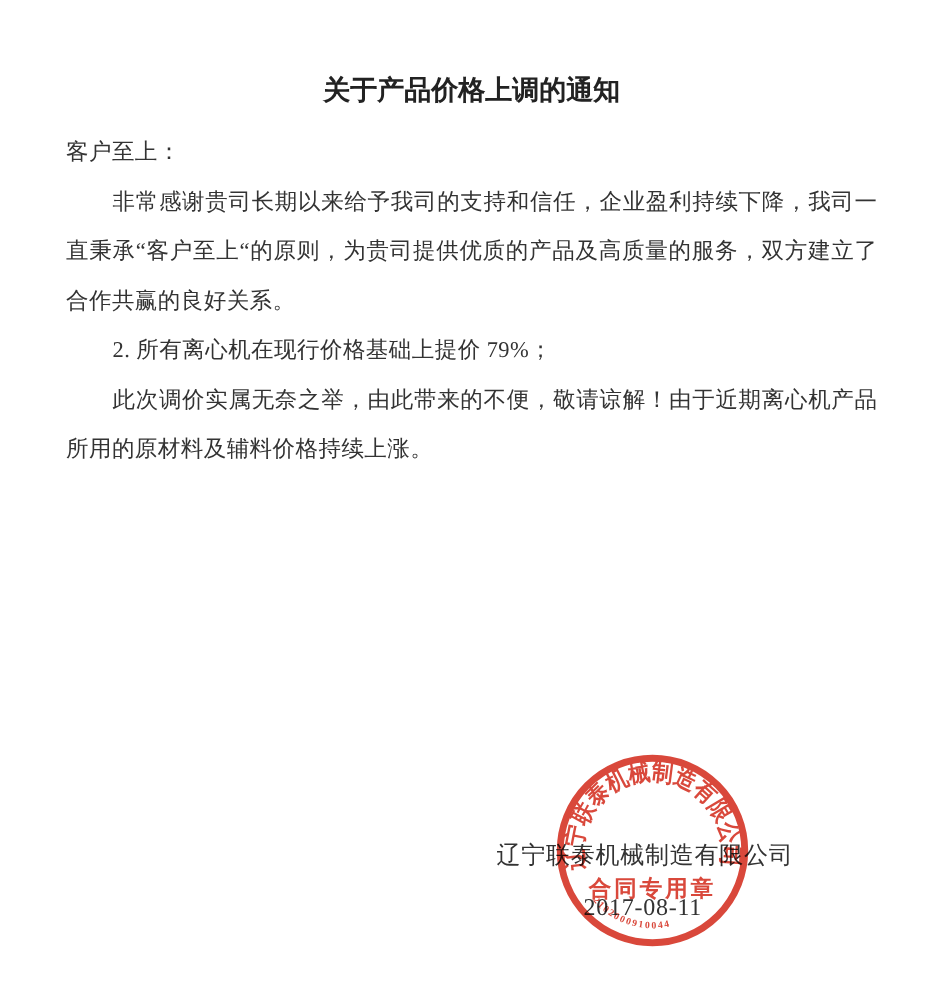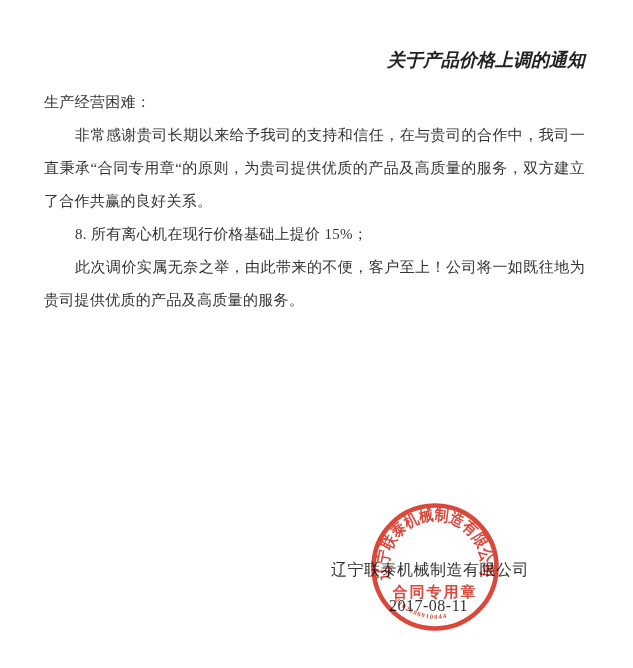--- a/index.html
+++ b/index.html
@@ -19,24 +19,23 @@
   .content {
     position: absolute;
     left: 44px;
     top: 48px;
     width: 541px;
   }
   .title {
     font-size: 18px;
     font-weight: 700;
     line-height: 24px;
-    text-align: right;
+    text-align: center;
     color: #222222;
     margin: 0 0 14px 0;
-    font-style: italic;
   }
   .body-text p {
     margin: 0;
     font-size: 15px;
     line-height: 33px;
     text-align: justify;
     letter-spacing: 0.3px;
   }
   .body-text p.indent {
     text-indent: 31px;
@@ -72,24 +71,24 @@
 </style>
 </head>
 <body>
 
 <div class="page">
 
   <div class="content">
     <h1 class="title">关于产品价格上调的通知</h1>
 
     <div class="body-text">
-      <p>生产经营困难：</p>
-      <p class="indent">非常感谢贵司长期以来给予我司的支持和信任，在与贵司的合作中，我司一直秉承“合同专用章“的原则，为贵司提供优质的产品及高质量的服务，双方建立了合作共赢的良好关系。</p>
-      <p class="indent">8. 所有离心机在现行价格基础上提价 15%；</p>
-      <p class="indent">此次调价实属无奈之举，由此带来的不便，客户至上！公司将一如既往地为贵司提供优质的产品及高质量的服务。</p>
+      <p>客户至上：</p>
+      <p class="indent">非常感谢贵司长期以来给予我司的支持和信任，企业盈利持续下降，我司一直秉承“客户至上“的原则，为贵司提供优质的产品及高质量的服务，双方建立了合作共赢的良好关系。</p>
+      <p class="indent">2. 所有离心机在现行价格基础上提价 79%；</p>
+      <p class="indent">此次调价实属无奈之举，由此带来的不便，敬请谅解！由于近期离心机产品所用的原材料及辅料价格持续上涨。</p>
     </div>
   </div>
 
   <div class="signature-block">
     <div class="sig-line sig-company">辽宁联泰机械制造有限公司</div>
     <div class="sig-line sig-date">2017-08-11</div>
   </div>
 
   <svg class="seal" viewBox="0 0 140 140" aria-hidden="true">
     <defs>

